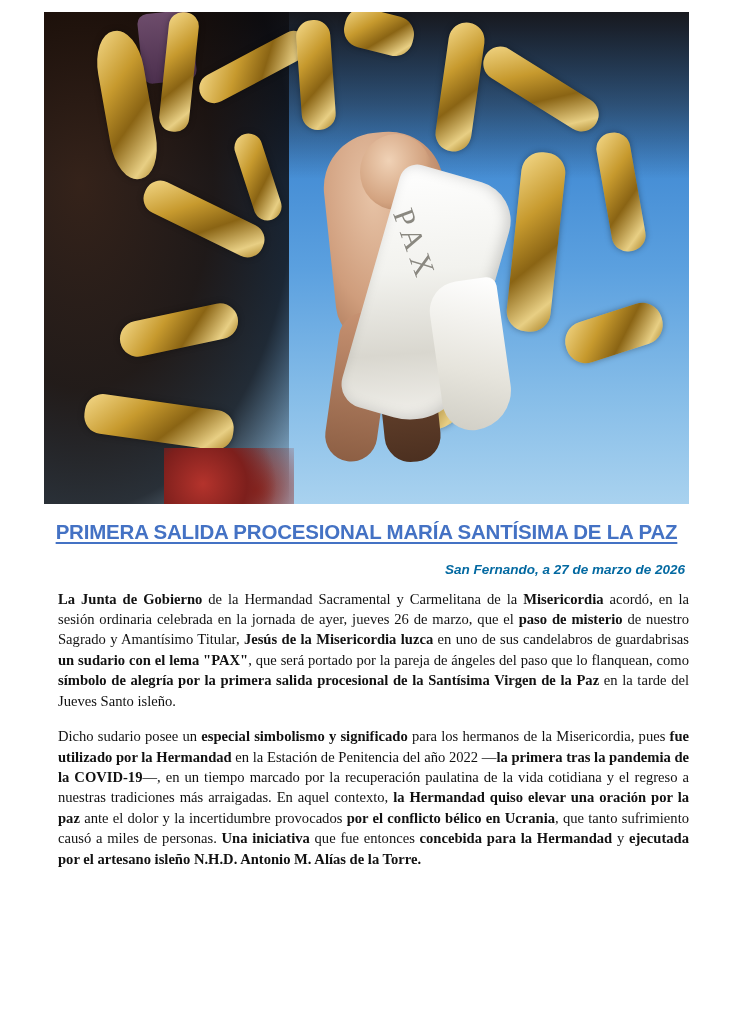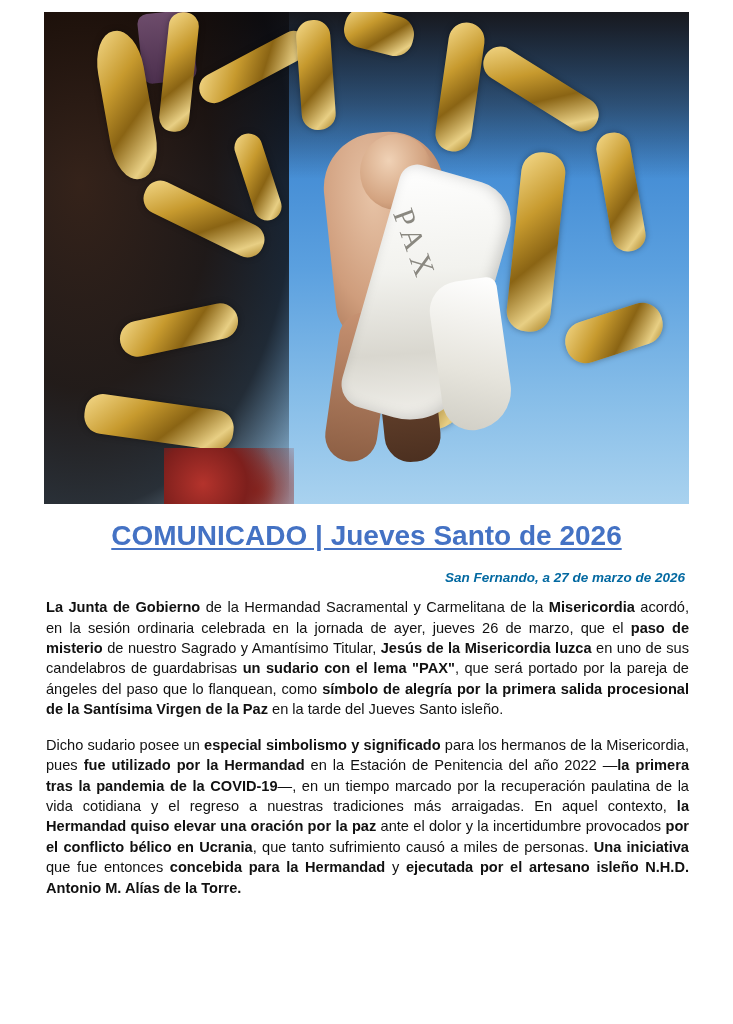--- a/index.html
+++ b/index.html
@@ -179,21 +179,21 @@
   }
 
   
   .body-text {
     margin-top: 12px;
     font-size: 14.6px;
     line-height: 1.40;
     text-align: justify;
     color: #111111;
   }
-  .body-text p { margin: 0 0 15px 2px; }
+  .body-text p { margin: 0 0 15px 14px; font-family: Liberation Serif, serif; }
   .b { font-weight: bold; }
 </style>
 </head>
 <body>
 
 <div class="page">
 
   <div class="photo">
     <div class="sky"></div>
     <div class="dark-top"></div>
@@ -221,21 +221,21 @@
     <div class="figure-leg1"></div>
     <div class="figure-head"></div>
     <div class="cloth"></div>
     <div class="cloth2"></div>
     <div class="pax-text">PAX</div>
 
     <div class="flowers"></div>
   </div>
 
   <div class="title-block">
-    <div class="title-2">COMUNICADO | Jueves Santo de 2026</div>
+    <div class="title-1">PRIMERA SALIDA PROCESIONAL MARÍA SANTÍSIMA DE LA PAZ</div>
   </div>
 
   <div class="dateline">San Fernando, a 27 de marzo de 2026</div>
 
   <div class="body-text">
     <p><span class="b">La Junta de Gobierno</span><span> de la Hermandad Sacramental y Carmelitana de la </span><span class="b">Misericordia</span><span> acordó, en la sesión ordinaria celebrada en la jornada de ayer, jueves 26 de marzo, que el </span><span class="b">paso de misterio</span><span> de nuestro Sagrado y Amantísimo Titular, </span><span class="b">Jesús de la Misericordia luzca</span><span> en uno de sus candelabros de guardabrisas </span><span class="b">un sudario con el lema "PAX"</span><span>, que será portado por la pareja de ángeles del paso que lo flanquean, como </span><span class="b">símbolo de alegría por la primera salida procesional de la Santísima Virgen de la Paz</span><span> en la tarde del Jueves Santo isleño.</span></p>
     <p><span>Dicho sudario posee un </span><span class="b">especial simbolismo y significado</span><span> para los hermanos de la Misericordia, pues </span><span class="b">fue utilizado por la Hermandad</span><span> en la Estación de Penitencia del año 2022 —</span><span class="b">la primera tras la pandemia de la COVID-19</span><span>—, en un tiempo marcado por la recuperación paulatina de la vida cotidiana y el regreso a nuestras tradiciones más arraigadas. En aquel contexto, </span><span class="b">la Hermandad quiso elevar una oración por la paz</span><span> ante el dolor y la incertidumbre provocados </span><span class="b">por el conflicto bélico en Ucrania</span><span>, que tanto sufrimiento causó a miles de personas. </span><span class="b">Una iniciativa</span><span> que fue entonces </span><span class="b">concebida para la Hermandad</span><span> y </span><span class="b">ejecutada por el artesano isleño N.H.D. Antonio M. Alías de la Torre.</span></p>
   </div>
 
 </div>

